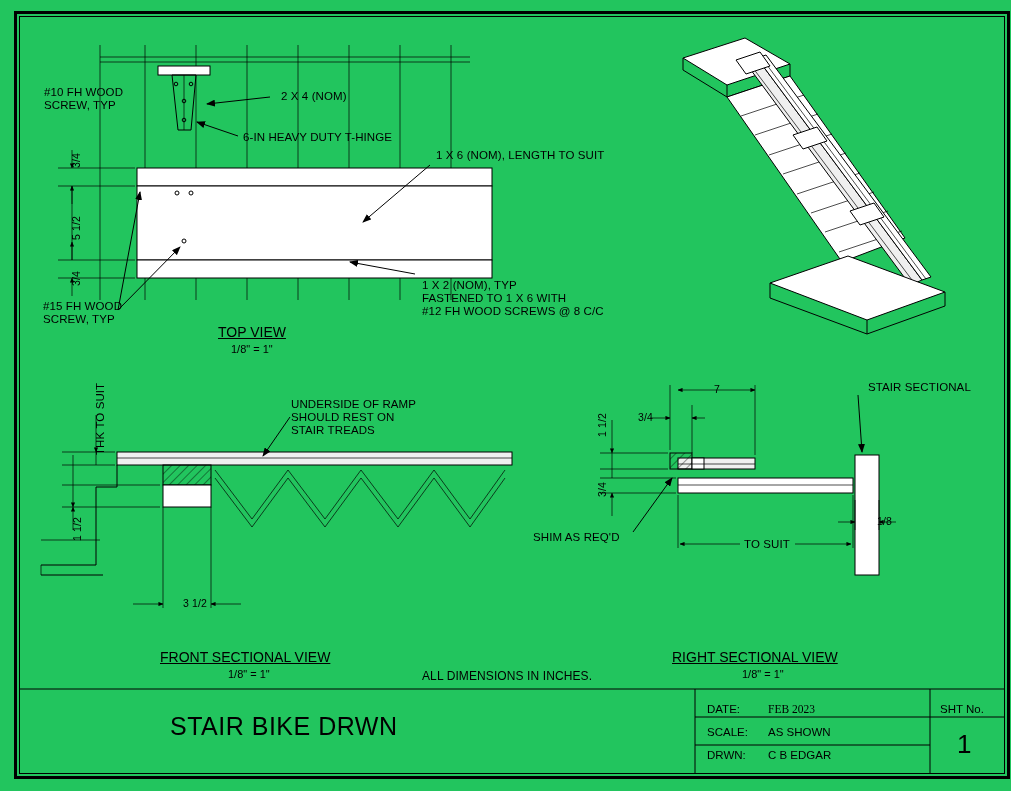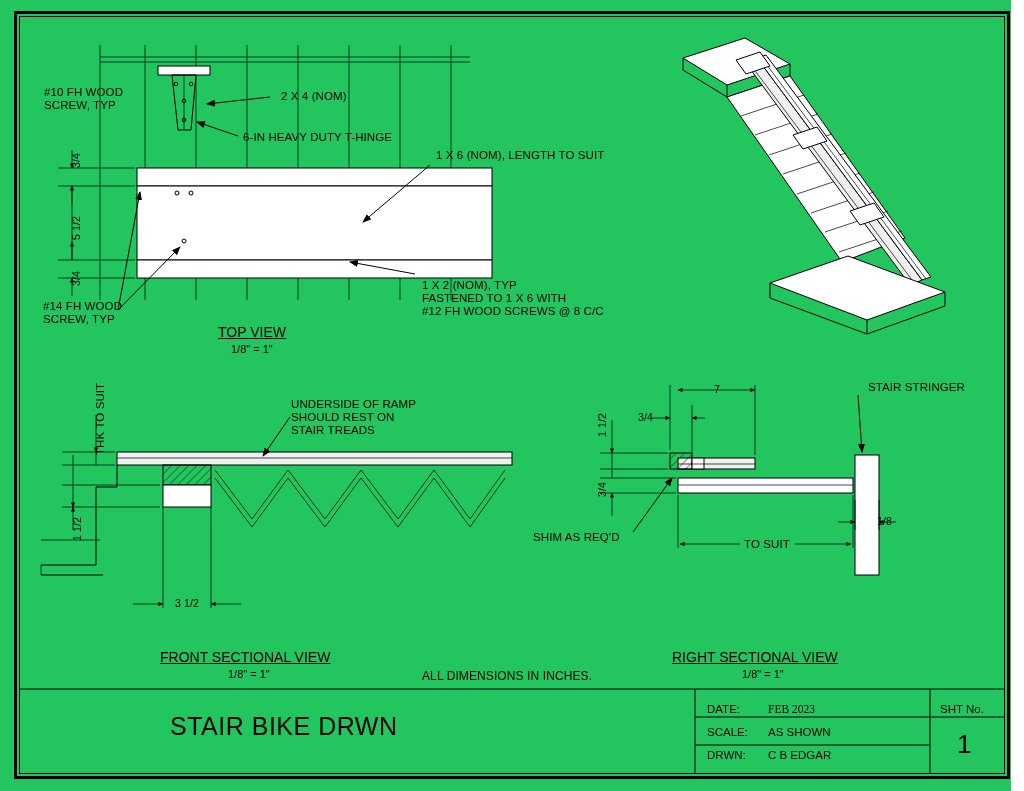--- a/index.html
+++ b/index.html
@@ -267,41 +267,41 @@
   </svg>
 
   <div class="lbl" style="left:44px;top:86px;">#10 FH WOOD
 SCREW, TYP</div>
   <div class="lbl" style="left:281px;top:90px;">2 X 4 (NOM)</div>
   <div class="lbl" style="left:243px;top:131px;">6-IN HEAVY DUTY T-HINGE</div>
   <div class="lbl" style="left:436px;top:149px;">1 X 6 (NOM), LENGTH TO SUIT</div>
   <div class="lbl" style="left:422px;top:279px;">1 X 2 (NOM), TYP
 FASTENED TO 1 X 6 WITH
 #12 FH WOOD SCREWS @ 8 C/C</div>
-  <div class="lbl" style="left:43px;top:300px;">#14 FH WOOD
+  <div class="lbl" style="left:43px;top:300px;">#15 FH WOOD
 SCREW, TYP</div>
 
   <div class="lbl sm vert" style="left:70px;top:168px;">3/4</div>
   <div class="lbl sm vert" style="left:70px;top:240px;">5 1/2</div>
   <div class="lbl sm vert" style="left:70px;top:286px;">3/4</div>
 
   <div class="ttl" style="left:218px;top:324px;">TOP VIEW</div>
   <div class="scalelbl" style="left:231px;top:343px;">1/8" = 1"</div>
 
   <div class="lbl vert" style="left:94px;top:455px;">THK TO SUIT</div>
   <div class="lbl" style="left:291px;top:398px;">UNDERSIDE OF RAMP
 SHOULD REST ON
 STAIR TREADS</div>
   <div class="lbl sm vert" style="left:71px;top:541px;">1 1/2</div>
-  <div class="lbl sm" style="left:175px;top:597px;">3 1/2</div>
+  <div class="lbl sm" style="left:183px;top:597px;">3 1/2</div>
 
   <div class="ttl" style="left:160px;top:649px;">FRONT SECTIONAL VIEW</div>
   <div class="scalelbl" style="left:228px;top:668px;">1/8" = 1"</div>
 
-  <div class="lbl" style="left:868px;top:381px;">STAIR STRINGER</div>
+  <div class="lbl" style="left:868px;top:381px;">STAIR SECTIONAL</div>
   <div class="lbl" style="left:533px;top:531px;">SHIM AS REQ'D</div>
   <div class="lbl" style="left:744px;top:538px;">TO SUIT</div>
 
   <div class="lbl sm" style="left:714px;top:383px;">7</div>
   <div class="lbl sm" style="left:638px;top:411px;">3/4</div>
   <div class="lbl sm vert" style="left:596px;top:437px;">1 1/2</div>
   <div class="lbl sm vert" style="left:596px;top:497px;">3/4</div>
   <div class="lbl sm" style="left:877px;top:515px;">1/8</div>
 
   <div class="ttl" style="left:672px;top:649px;">RIGHT SECTIONAL VIEW</div>

